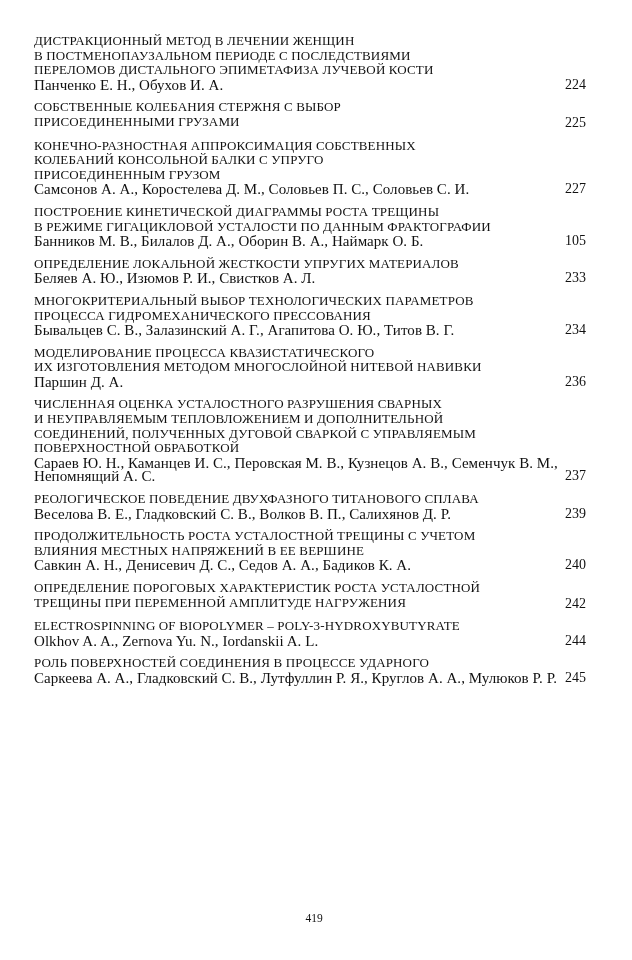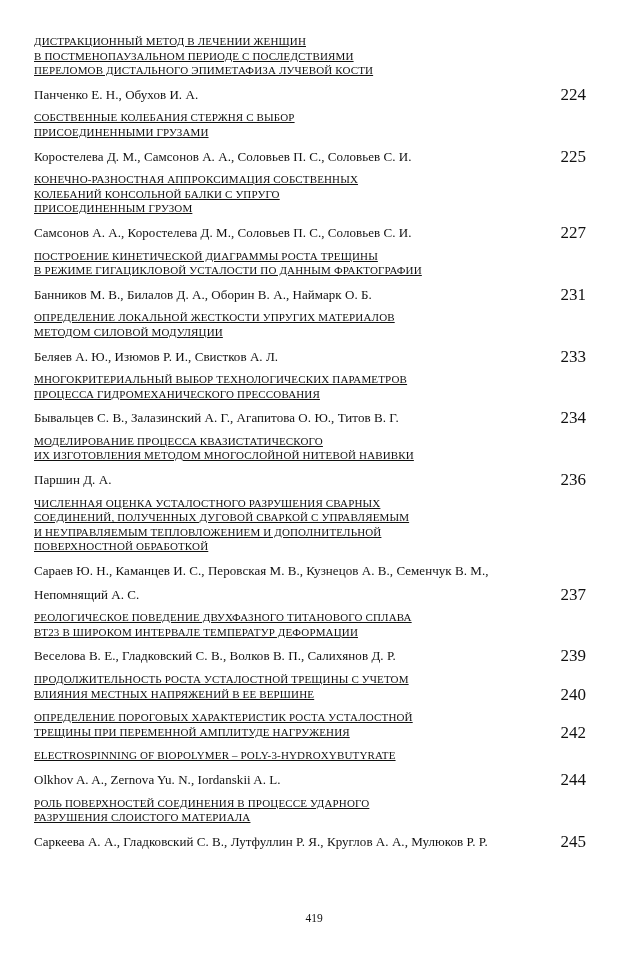--- a/index.html
+++ b/index.html
@@ -30,40 +30,39 @@
     align-items: flex-end;
     width: 100%;
     margin-bottom: 9px;
   }
   .entry-texts {
     flex: 1 1 auto;
     min-width: 0;
   }
   .title-line {
     font-family: "Liberation Serif", serif;
-    font-size: 11px;
+    font-size: 13px;
     line-height: 14.6px;
     letter-spacing: 0.15px;
     white-space: nowrap;
-    text-decoration: underline;
   }
   .authors {
     font-family: "Liberation Serif", serif;
-    font-size: 13px;
+    font-size: 15px;
     line-height: 12.6px;
     letter-spacing: 0.05px;
-    margin-top: 11px;
+    margin-top: 1px;
     white-space: nowrap;
   }
   .page-num {
     flex: 0 0 auto;
     width: 34px;
     text-align: right;
     font-family: "Liberation Serif", serif;
-    font-size: 17px;
+    font-size: 14px;
     line-height: 12.6px;
     padding-bottom: 0px;
   }
   .folio {
     position: absolute;
     left: 0;
     right: 4px;
     bottom: 36px;
     text-align: center;
     font-family: "Liberation Serif", serif;
@@ -81,45 +80,43 @@
           <div class="title-line">В ПОСТМЕНОПАУЗАЛЬНОМ ПЕРИОДЕ С ПОСЛЕДСТВИЯМИ</div>
           <div class="title-line">ПЕРЕЛОМОВ ДИСТАЛЬНОГО ЭПИМЕТАФИЗА ЛУЧЕВОЙ КОСТИ</div>
           <div class="authors">Панченко Е. Н., Обухов И. А.</div>
         </div>
         <div class="page-num">224</div>
       </div>
       <div class="entry">
         <div class="entry-texts">
           <div class="title-line">СОБСТВЕННЫЕ КОЛЕБАНИЯ СТЕРЖНЯ С ВЫБОР</div>
           <div class="title-line">ПРИСОЕДИНЕННЫМИ ГРУЗАМИ</div>
-          <div class="authors">Коростелева Д. М., Самсонов А. А., Соловьев П. С., Соловьев С. И.</div>
         </div>
         <div class="page-num">225</div>
       </div>
       <div class="entry">
         <div class="entry-texts">
           <div class="title-line">КОНЕЧНО-РАЗНОСТНАЯ АППРОКСИМАЦИЯ СОБСТВЕННЫХ</div>
           <div class="title-line">КОЛЕБАНИЙ КОНСОЛЬНОЙ БАЛКИ С УПРУГО</div>
           <div class="title-line">ПРИСОЕДИНЕННЫМ ГРУЗОМ</div>
           <div class="authors">Самсонов А. А., Коростелева Д. М., Соловьев П. С., Соловьев С. И.</div>
         </div>
         <div class="page-num">227</div>
       </div>
       <div class="entry">
         <div class="entry-texts">
           <div class="title-line">ПОСТРОЕНИЕ КИНЕТИЧЕСКОЙ ДИАГРАММЫ РОСТА ТРЕЩИНЫ</div>
           <div class="title-line">В РЕЖИМЕ ГИГАЦИКЛОВОЙ УСТАЛОСТИ ПО ДАННЫМ ФРАКТОГРАФИИ</div>
           <div class="authors">Банников М. В., Билалов Д. А., Оборин В. А., Наймарк О. Б.</div>
         </div>
-        <div class="page-num">231</div>
+        <div class="page-num">105</div>
       </div>
       <div class="entry">
         <div class="entry-texts">
           <div class="title-line">ОПРЕДЕЛЕНИЕ ЛОКАЛЬНОЙ ЖЕСТКОСТИ УПРУГИХ МАТЕРИАЛОВ</div>
-          <div class="title-line">МЕТОДОМ СИЛОВОЙ МОДУЛЯЦИИ</div>
           <div class="authors">Беляев А. Ю., Изюмов Р. И., Свистков А. Л.</div>
         </div>
         <div class="page-num">233</div>
       </div>
       <div class="entry">
         <div class="entry-texts">
           <div class="title-line">МНОГОКРИТЕРИАЛЬНЫЙ ВЫБОР ТЕХНОЛОГИЧЕСКИХ ПАРАМЕТРОВ</div>
           <div class="title-line">ПРОЦЕССА ГИДРОМЕХАНИЧЕСКОГО ПРЕССОВАНИЯ</div>
           <div class="authors">Бывальцев С. В., Залазинский А. Г., Агапитова О. Ю., Титов В. Г.</div>
         </div>
@@ -129,60 +126,59 @@
         <div class="entry-texts">
           <div class="title-line">МОДЕЛИРОВАНИЕ ПРОЦЕССА КВАЗИСТАТИЧЕСКОГО</div>
           <div class="title-line">ИХ ИЗГОТОВЛЕНИЯ МЕТОДОМ МНОГОСЛОЙНОЙ НИТЕВОЙ НАВИВКИ</div>
           <div class="authors">Паршин Д. А.</div>
         </div>
         <div class="page-num">236</div>
       </div>
       <div class="entry">
         <div class="entry-texts">
           <div class="title-line">ЧИСЛЕННАЯ ОЦЕНКА УСТАЛОСТНОГО РАЗРУШЕНИЯ СВАРНЫХ</div>
+          <div class="title-line">И НЕУПРАВЛЯЕМЫМ ТЕПЛОВЛОЖЕНИЕМ И ДОПОЛНИТЕЛЬНОЙ</div>
           <div class="title-line">СОЕДИНЕНИЙ, ПОЛУЧЕННЫХ ДУГОВОЙ СВАРКОЙ С УПРАВЛЯЕМЫМ</div>
-          <div class="title-line">И НЕУПРАВЛЯЕМЫМ ТЕПЛОВЛОЖЕНИЕМ И ДОПОЛНИТЕЛЬНОЙ</div>
           <div class="title-line">ПОВЕРХНОСТНОЙ ОБРАБОТКОЙ</div>
           <div class="authors">Сараев Ю. Н., Каманцев И. С., Перовская М. В., Кузнецов А. В., Семенчук В. М.,</div>
           <div class="authors">Непомнящий А. С.</div>
         </div>
         <div class="page-num">237</div>
       </div>
       <div class="entry">
         <div class="entry-texts">
           <div class="title-line">РЕОЛОГИЧЕСКОЕ ПОВЕДЕНИЕ ДВУХФАЗНОГО ТИТАНОВОГО СПЛАВА</div>
-          <div class="title-line">ВТ23 В ШИРОКОМ ИНТЕРВАЛЕ ТЕМПЕРАТУР ДЕФОРМАЦИИ</div>
           <div class="authors">Веселова В. Е., Гладковский С. В., Волков В. П., Салихянов Д. Р.</div>
         </div>
         <div class="page-num">239</div>
       </div>
       <div class="entry">
         <div class="entry-texts">
           <div class="title-line">ПРОДОЛЖИТЕЛЬНОСТЬ РОСТА УСТАЛОСТНОЙ ТРЕЩИНЫ С УЧЕТОМ</div>
           <div class="title-line">ВЛИЯНИЯ МЕСТНЫХ НАПРЯЖЕНИЙ В ЕЕ ВЕРШИНЕ</div>
+          <div class="authors">Савкин А. Н., Денисевич Д. С., Седов А. А., Бадиков К. А.</div>
         </div>
         <div class="page-num">240</div>
       </div>
       <div class="entry">
         <div class="entry-texts">
           <div class="title-line">ОПРЕДЕЛЕНИЕ ПОРОГОВЫХ ХАРАКТЕРИСТИК РОСТА УСТАЛОСТНОЙ</div>
           <div class="title-line">ТРЕЩИНЫ ПРИ ПЕРЕМЕННОЙ АМПЛИТУДЕ НАГРУЖЕНИЯ</div>
         </div>
         <div class="page-num">242</div>
       </div>
       <div class="entry">
         <div class="entry-texts">
           <div class="title-line">ELECTROSPINNING OF BIOPOLYMER – POLY-3-HYDROXYBUTYRATE</div>
           <div class="authors">Olkhov A. A., Zernova Yu. N., Iordanskii A. L.</div>
         </div>
         <div class="page-num">244</div>
       </div>
       <div class="entry">
         <div class="entry-texts">
           <div class="title-line">РОЛЬ ПОВЕРХНОСТЕЙ СОЕДИНЕНИЯ В ПРОЦЕССЕ УДАРНОГО</div>
-          <div class="title-line">РАЗРУШЕНИЯ СЛОИСТОГО МАТЕРИАЛА</div>
           <div class="authors">Саркеева А. А., Гладковский С. В., Лутфуллин Р. Я., Круглов А. А., Мулюков Р. Р.</div>
         </div>
         <div class="page-num">245</div>
       </div>
     </div>
   <div class="folio">419</div>
 </div>
 
 </body></html>

